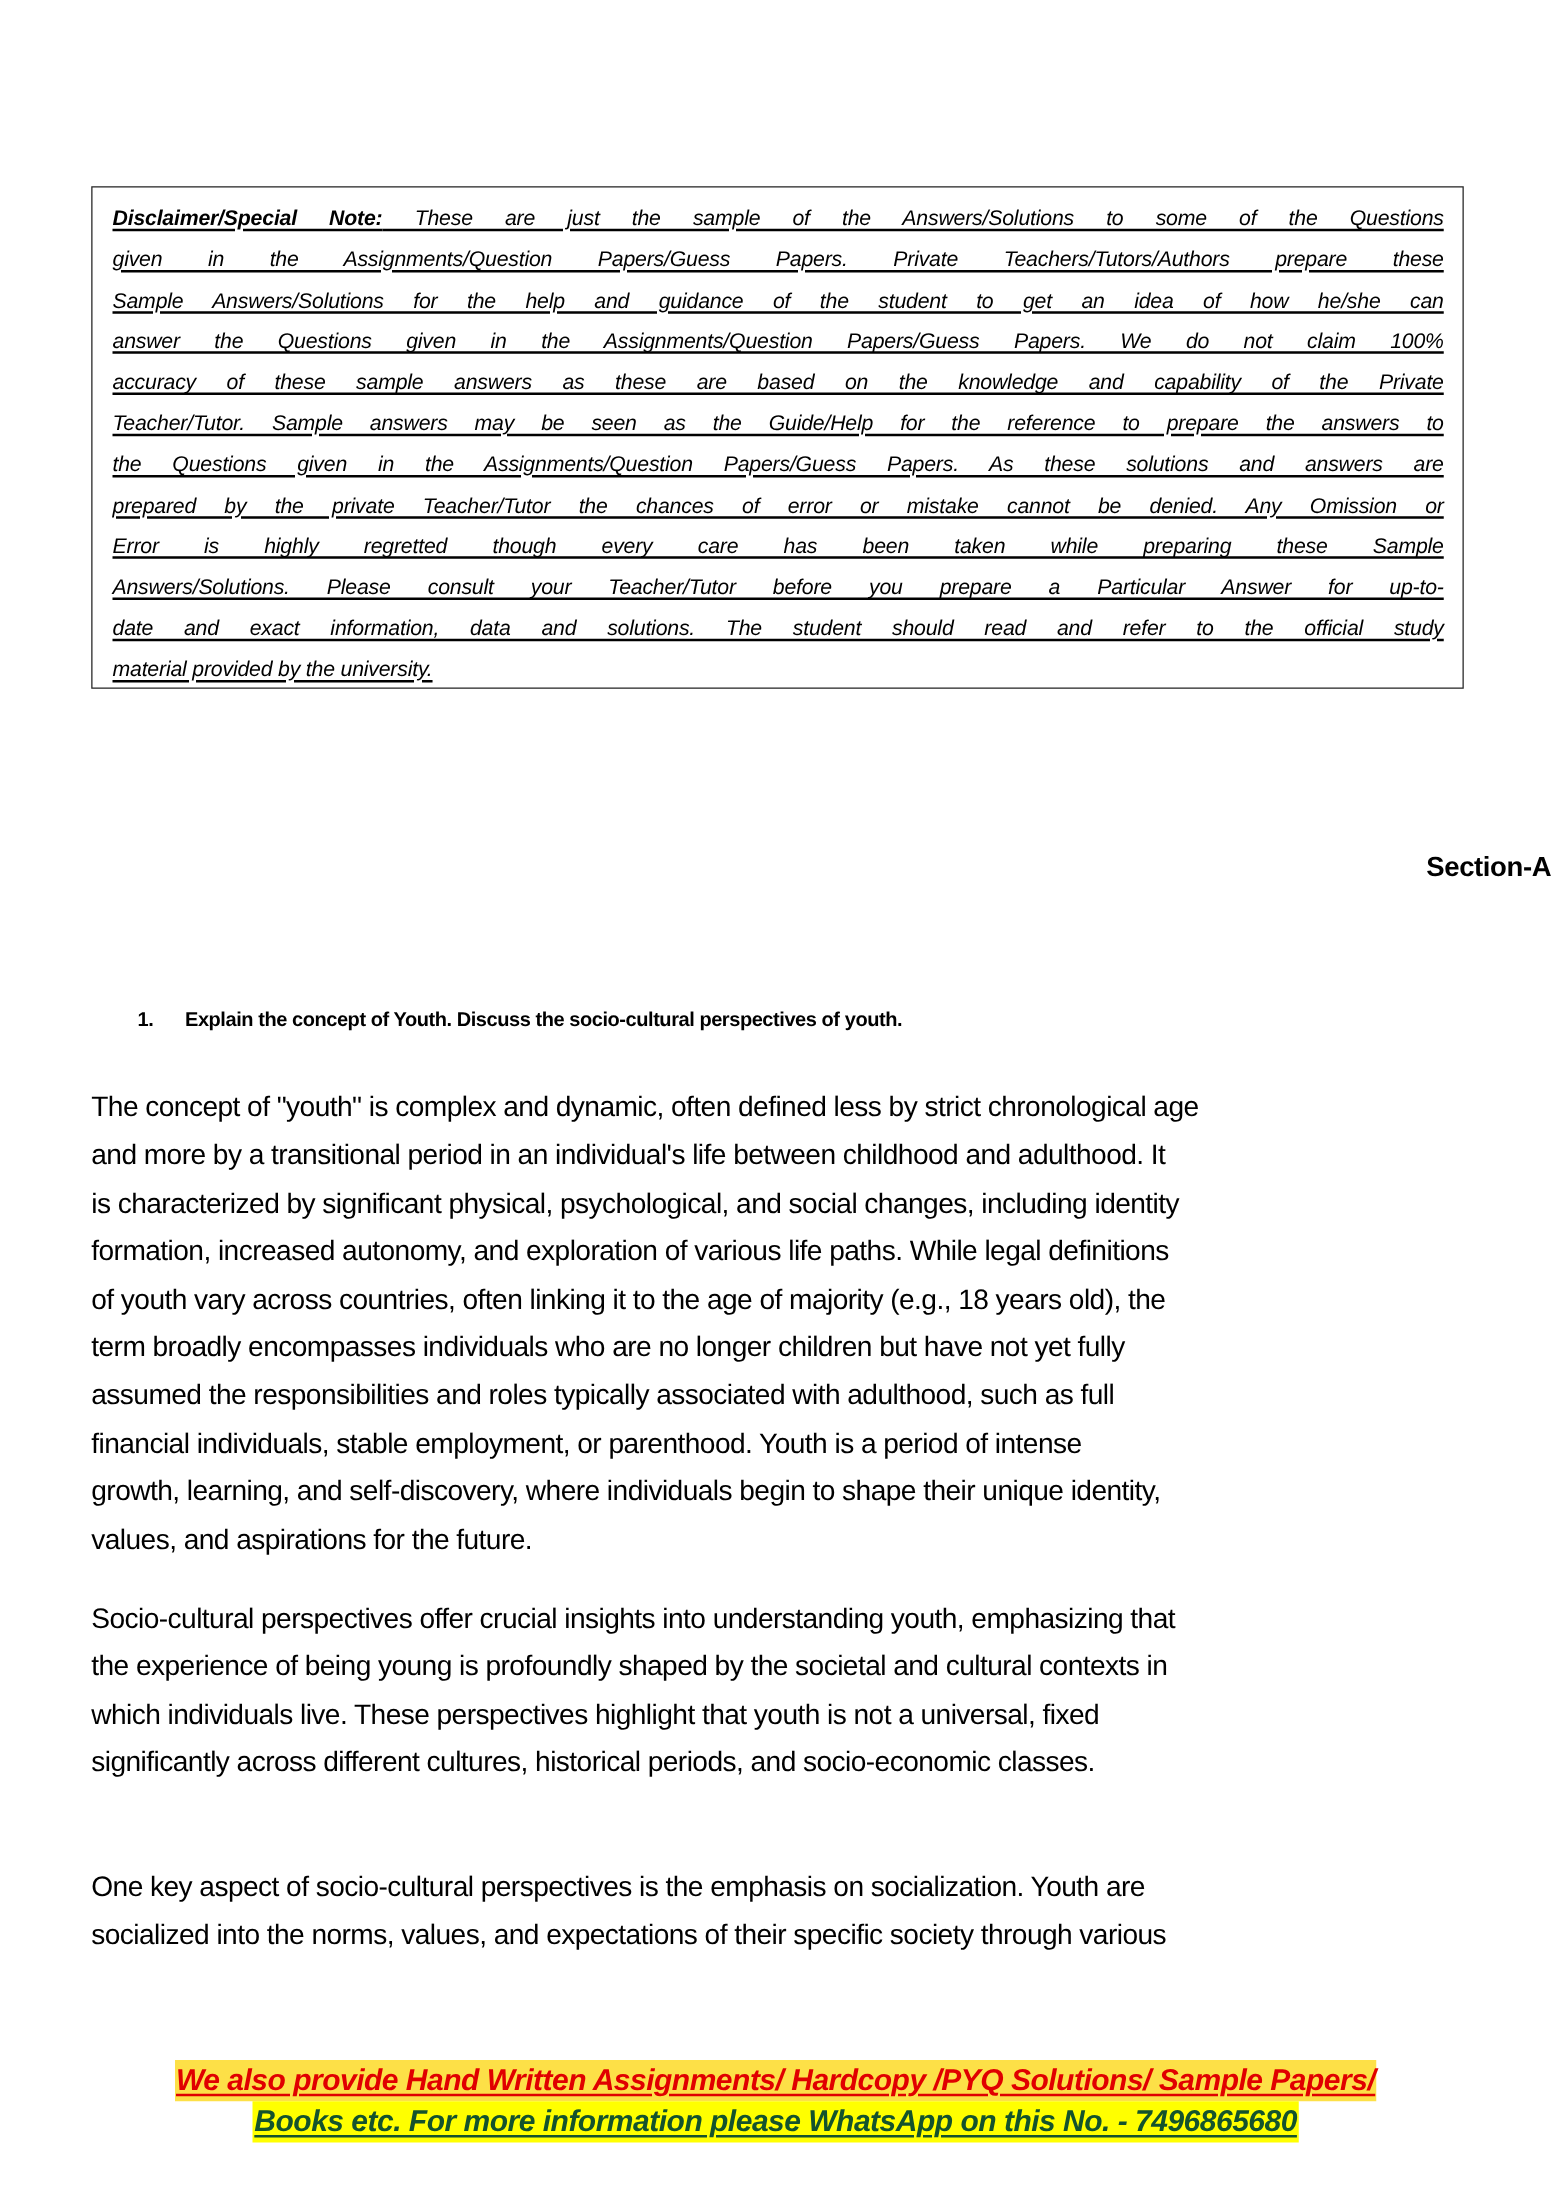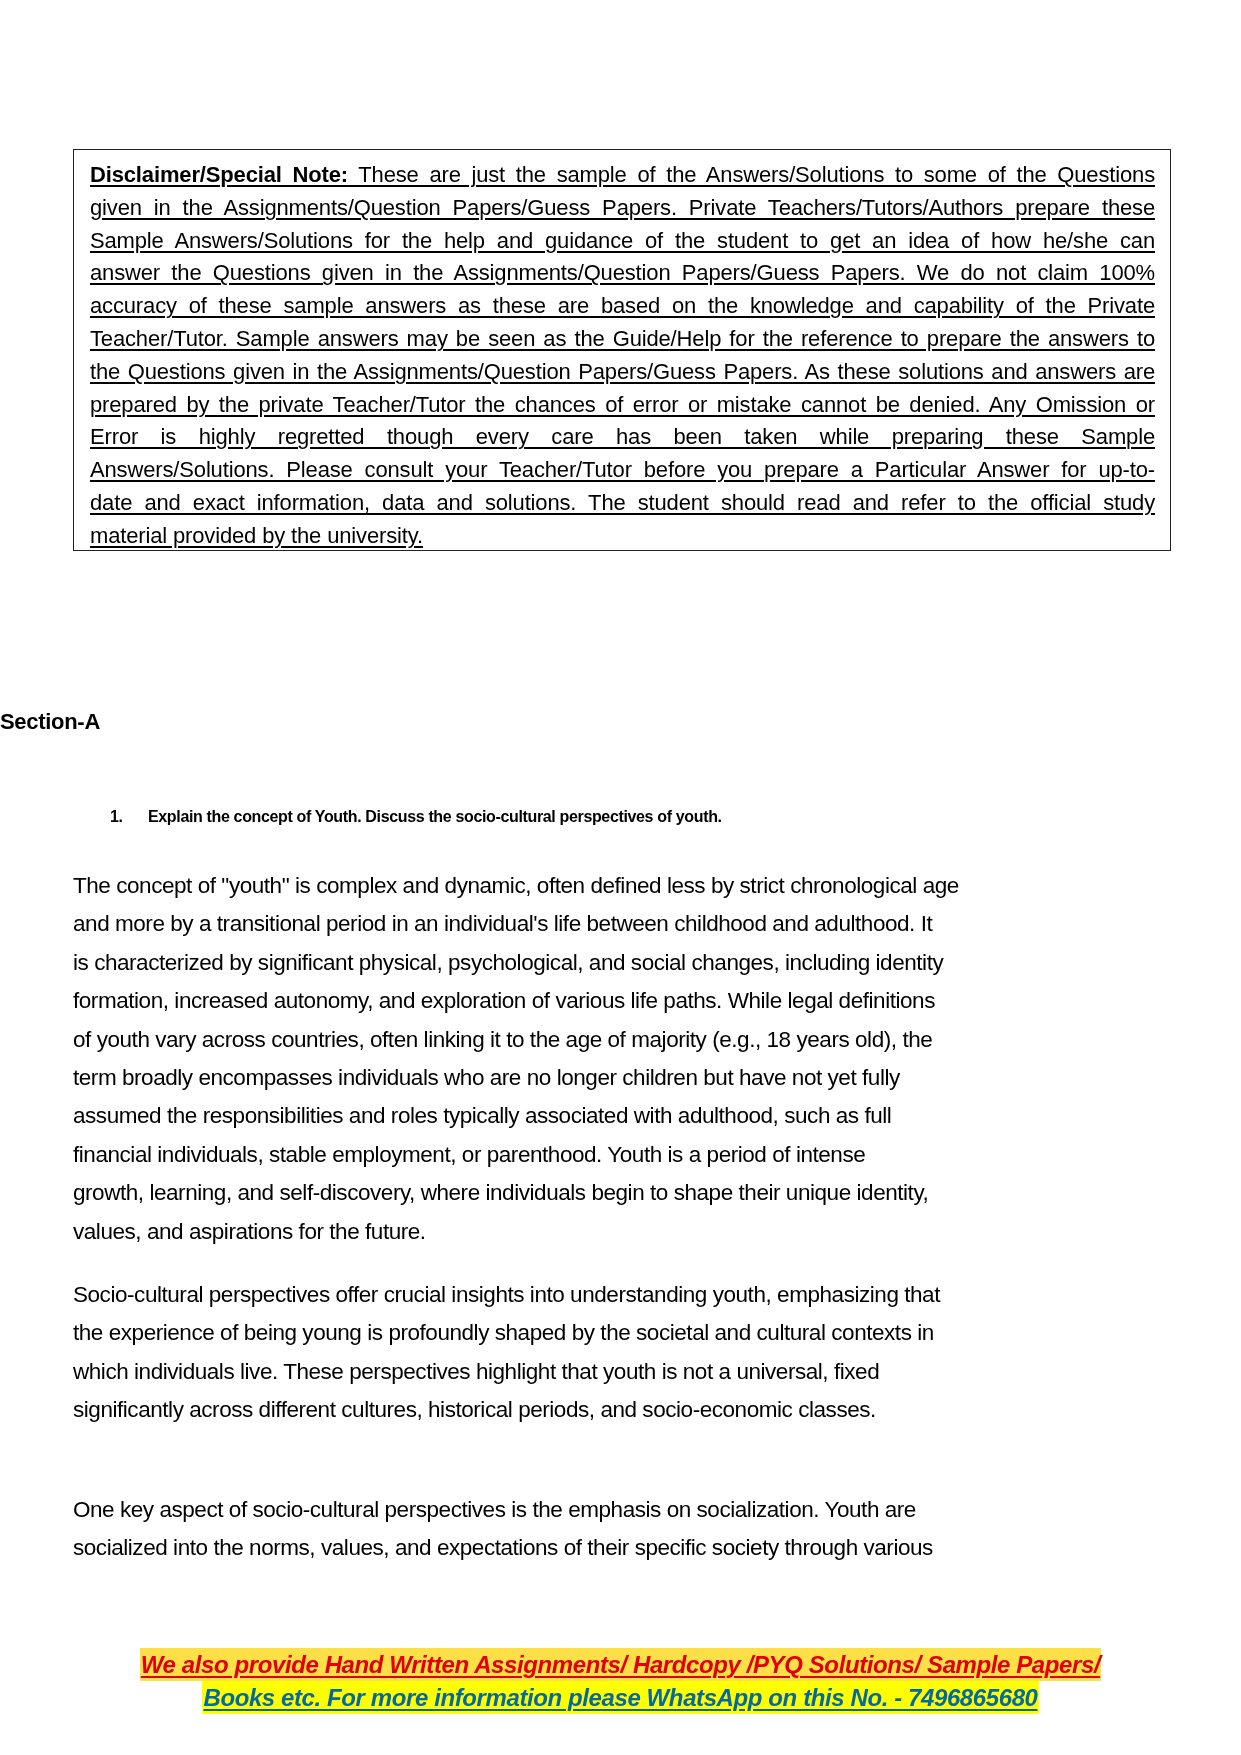--- a/index.html
+++ b/index.html
@@ -22,45 +22,45 @@
       width: 1098px;
       height: 402px;
       border: 1.5px solid #222;
       box-sizing: border-box;
       padding: 9px 15px 0 16px;
     }
     .disclaimer-line {
       display: block;
       height: 32.8px;
       line-height: 32.8px;
-      font-size: 22px;
+      font-size: 17px;
       text-decoration: underline;
       text-underline-offset: 3px;
       text-decoration-thickness: 1.5px;
       white-space: nowrap;
       text-align: justify;
       text-align-last: justify;
       letter-spacing: -0.15px;
+      font-style: italic;
     }
     .disclaimer-line.last {
       text-align-last: left;
     }
     .disclaimer-line b {
       font-weight: bold;
     }
     .section-title {
       position: absolute;
       left: 0;
       width: 1241px;
       top: 681px;
-      text-align: left;
+      text-align: right;
       font-size: 22px;
       font-weight: bold;
       letter-spacing: -0.3px;
-      margin-top: 28px;
     }
     .question {
       position: absolute;
       left: 110px;
       top: 808px;
       font-size: 16px;
       font-weight: bold;
       letter-spacing: -0.35px;
       white-space: nowrap;
     }
@@ -152,14 +152,14 @@
   <span class="para-line">significantly across different cultures, historical periods, and socio-economic classes.</span>
 </div>
 
 <div class="para" style="top: 1491px;">
   <span class="para-line">One key aspect of socio-cultural perspectives is the emphasis on socialization. Youth are</span>
   <span class="para-line">socialized into the norms, values, and expectations of their specific society through various</span>
 </div>
 
 <div class="promo">
   <div class="promo-row"><span class="promo-line" style="color: rgb(224, 0, 0); background: #fde047;">We also provide Hand Written Assignments/ Hardcopy /PYQ Solutions/ Sample Papers/</span></div>
-  <div class="promo-row"><span class="promo-line" style="color: #0369a1; background: rgb(255, 255, 0);">Books etc. For more information please WhatsApp on this No. - 7496865680</span></div>
+  <div class="promo-row"><span class="promo-line" style="color: #14532d; background: rgb(255, 255, 0);">Books etc. For more information please WhatsApp on this No. - 7496865680</span></div>
 </div>
 
 </body></html>

